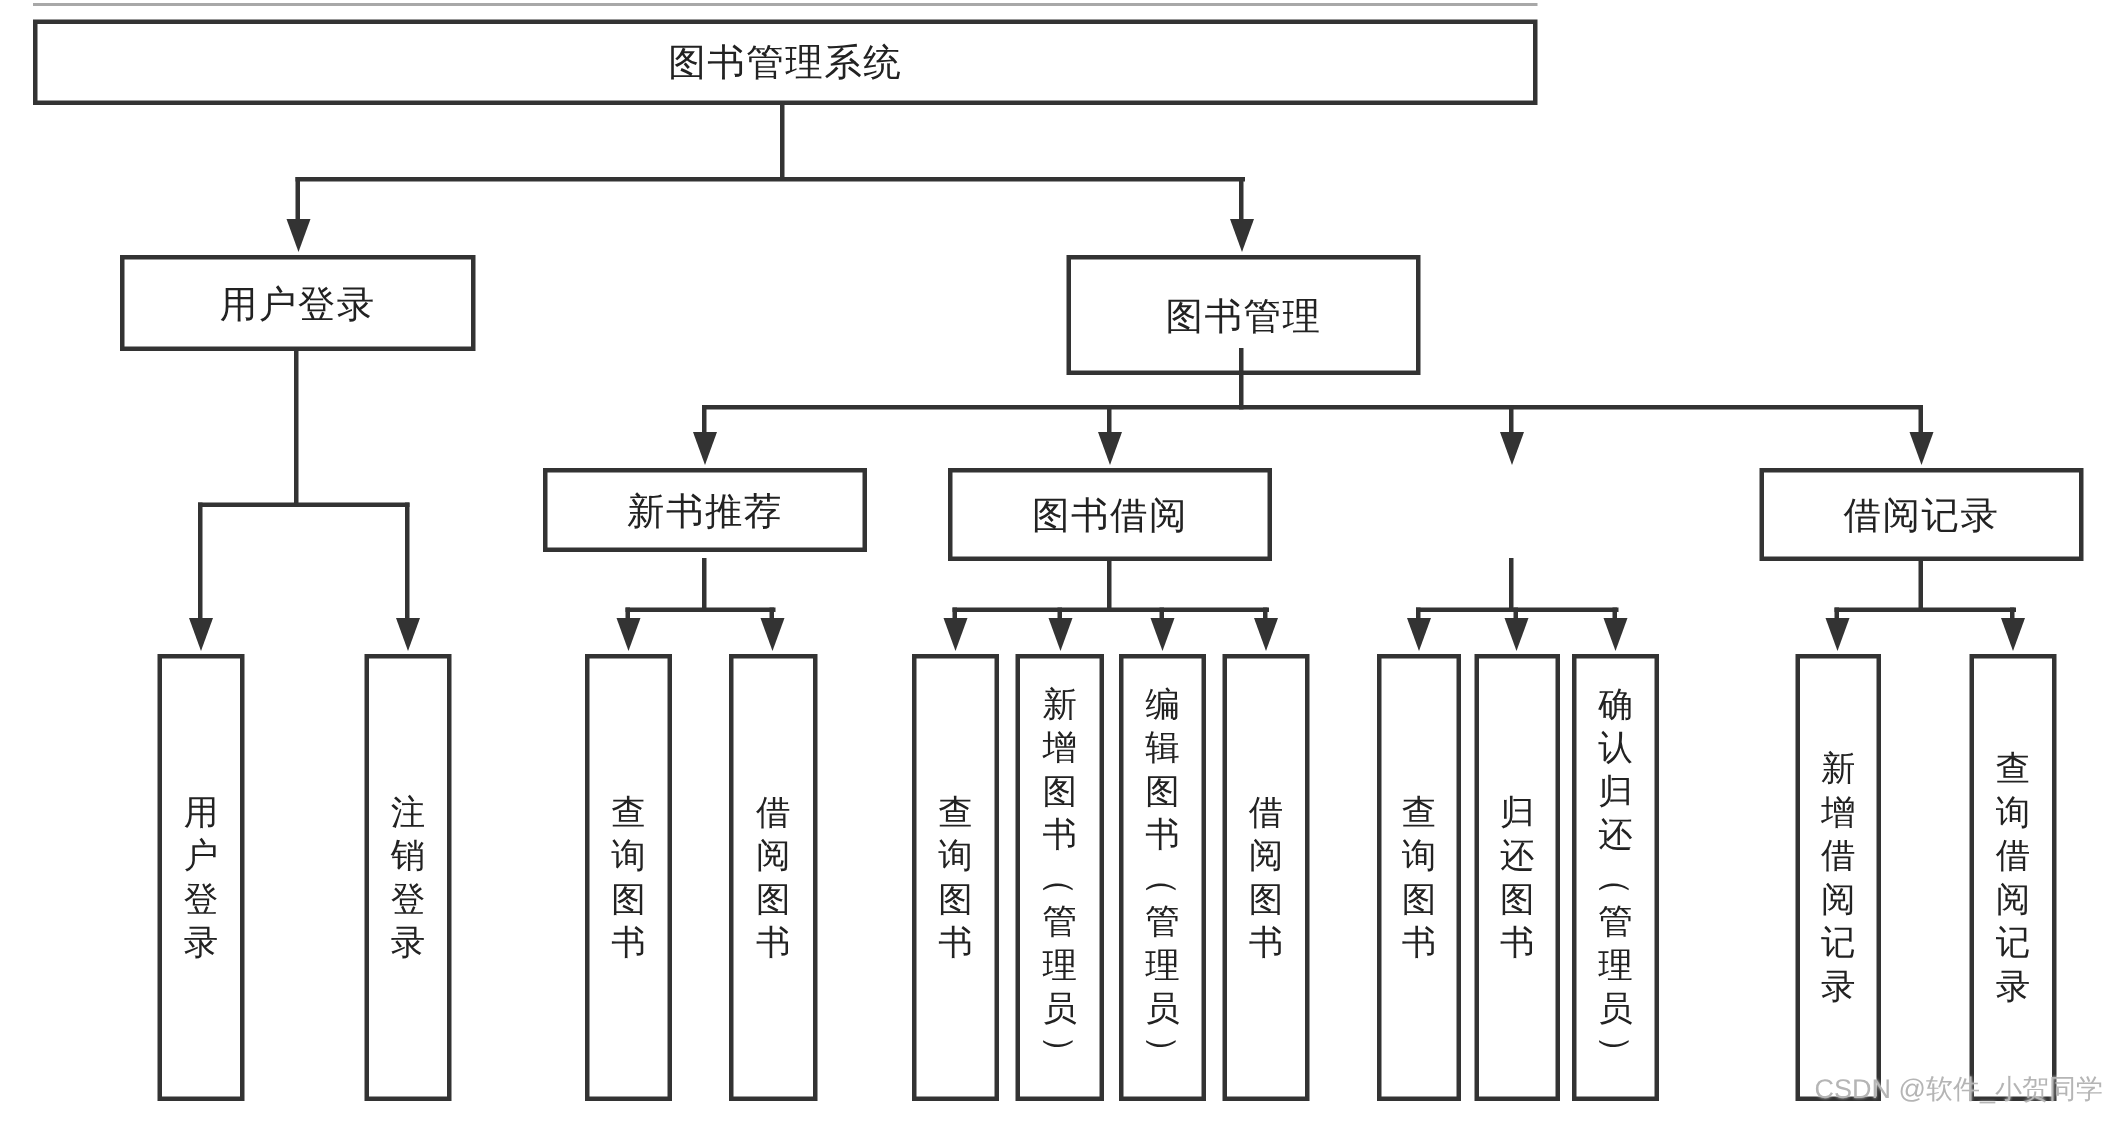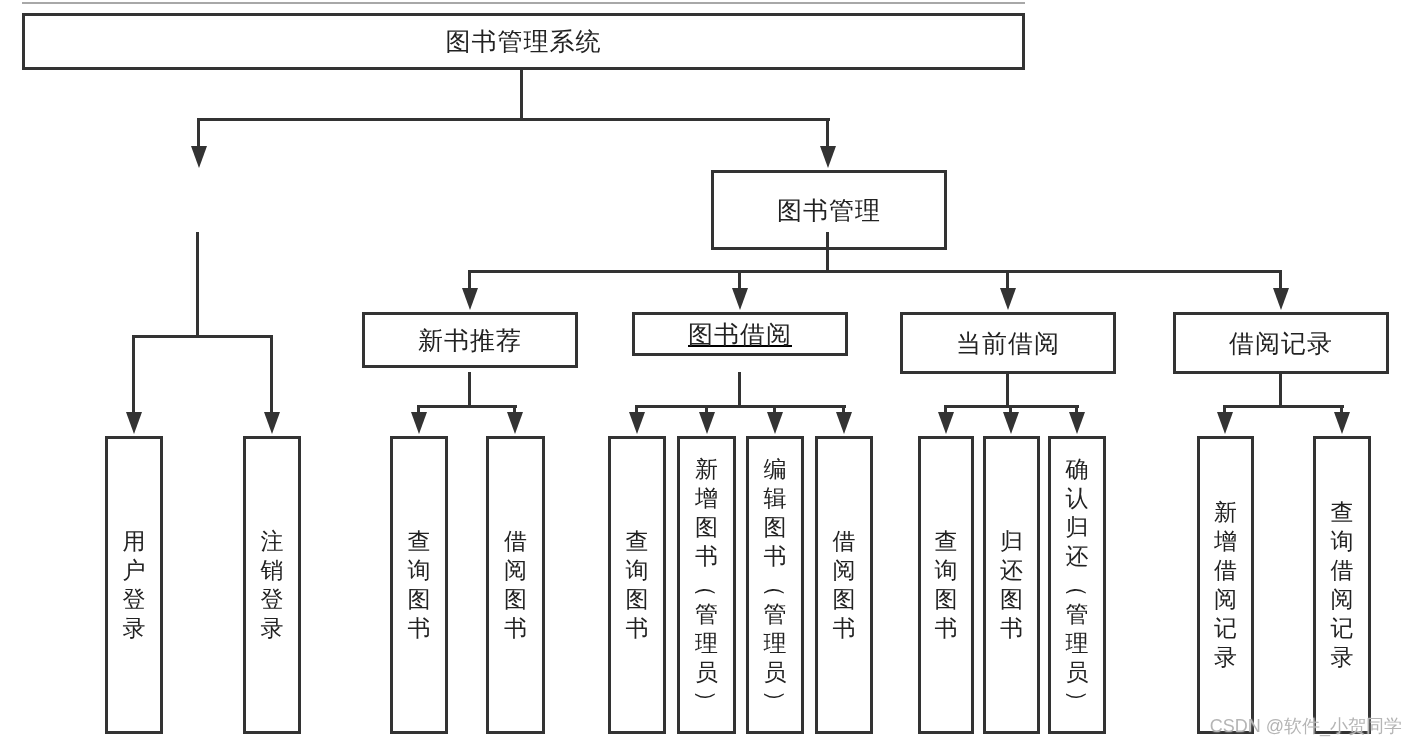--- a/index.html
+++ b/index.html
@@ -77,36 +77,36 @@
 <body>
 
 <div class="canvas">
 
   <div class="topline" style="left:22px; top:2px; width:1003px;"></div>
 
   <div class="node" style="left:22px; top:13px; width:1003px; height:57px;">
     <span class="nlabel">图书管理系统</span>
   </div>
 
+  <div class="node" style="left:80px; top:170px; width:237px; height:64px;">
+    <span class="nlabel">用户登录</span>
+  </div>
 
   <div class="node" style="left:711px; top:170px; width:236px; height:80px;">
     <span class="nlabel">图书管理</span>
   </div>
 
   <div class="node" style="left:362px; top:312px; width:216px; height:56px;">
     <span class="nlabel">新书推荐</span>
   </div>
 
-  <div class="node" style="left:632px; top:312px; width:216px; height:44px;text-decoration:underline;">
+  <div class="node" style="left:632px; top:312px; width:216px; height:62px;">
     <span class="nlabel">图书借阅</span>
   </div>
 
-  <div class="node" style="left:900px; top:312px; width:216px; height:62px;">
-    <span class="nlabel">当前借阅</span>
-  </div>
 
   <div class="node" style="left:1173px; top:312px; width:216px; height:62px;">
     <span class="nlabel">借阅记录</span>
   </div>
 
   <div class="leaf" style="left:105px; top:436px; width:58px; height:298px;">
     <span class="vtext">
         <span>用</span>
         <span>户</span>
         <span>登</span>

